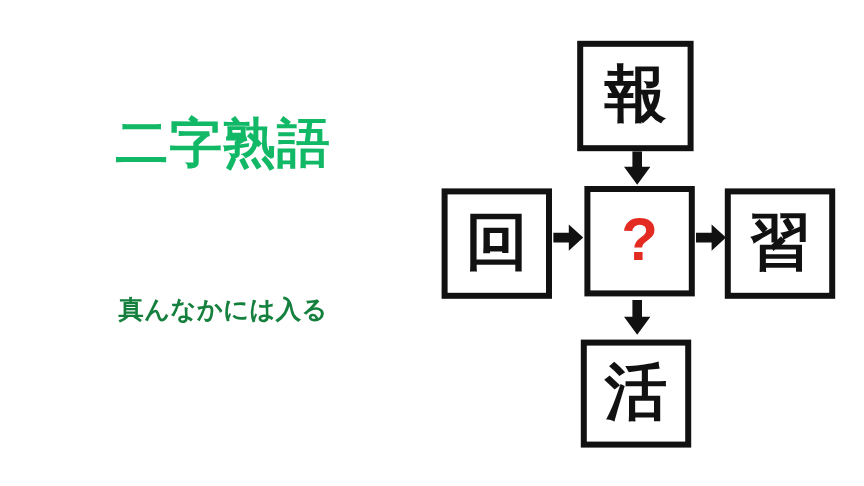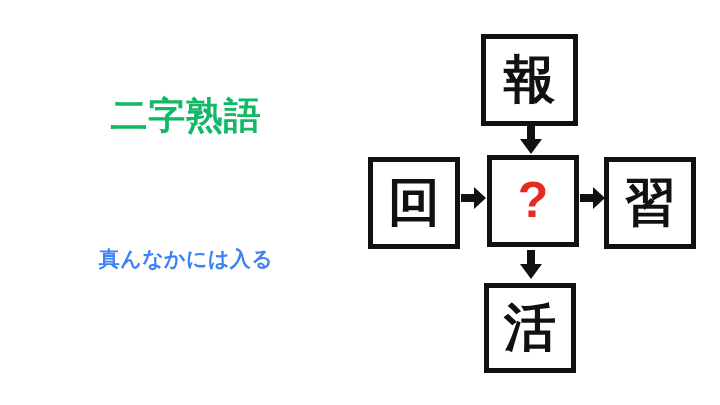--- a/index.html
+++ b/index.html
@@ -27,36 +27,36 @@
     text-align: center;
   }
   .title-line {
     color: #11b866;
     font-weight: 700;
     letter-spacing: 0.02em;
     line-height: 1.08;
     white-space: nowrap;
   }
   .title-line-1 {
-    font-size: 37px;
+    font-size: 44px;
   }
   .title-line-2 {
     font-size: 50px;
     margin-top: 2px;
   }
 
   .subtitle-block {
     position: absolute;
     left: 0px;
     top: 246px;
     width: 372px;
     text-align: center;
   }
   .subtitle-line {
-    color: #3b82f6;
+    color: #15803d;
     font-weight: 700;
     font-size: 21px;
     line-height: 1.28;
     letter-spacing: 0.02em;
     white-space: nowrap;
   }
 
   
   .cell {
     position: absolute;

